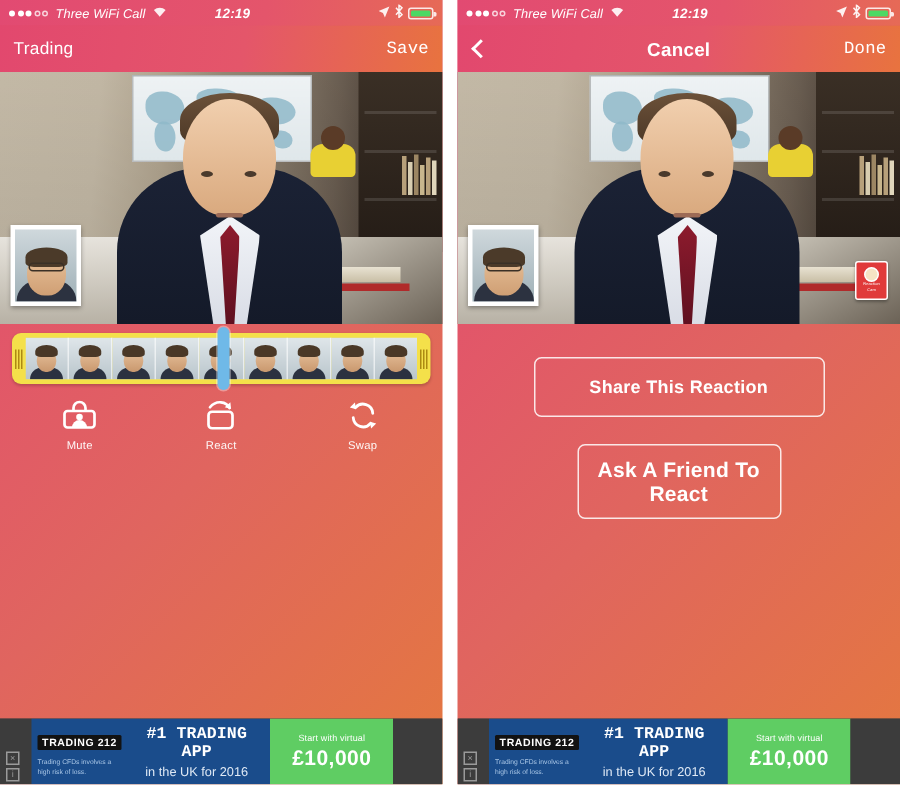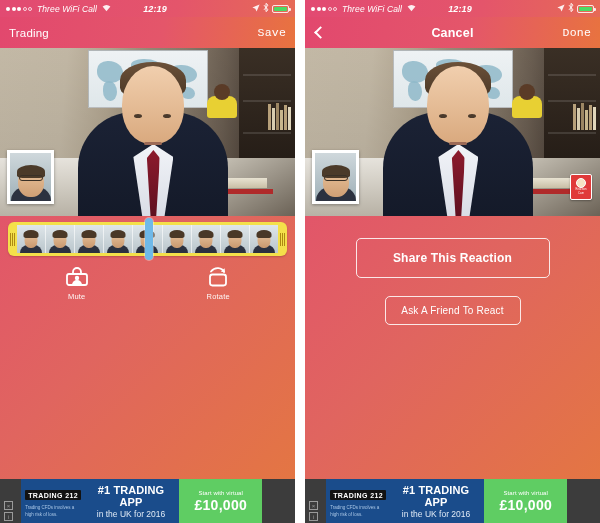--- a/index.html
+++ b/index.html
@@ -275,21 +275,21 @@
   .btn-outline {
     border: 1.4px solid rgba(255,255,255,.85);
     border-radius: 5px;
     color: #fff;
     text-align: center;
     cursor: pointer;
     background: transparent;
     font-family: inherit;
   }
   .btn-primary { width: 194px; padding: 12px 0; font-size: 12px; font-weight: bold; letter-spacing: .2px; }
-  .btn-secondary { width: 136px; padding: 8px 0; font-size: 10px; font-weight: normal; letter-spacing: .2px; }
+  .btn-secondary { width: 136px; padding: 8px 0; font-size: 14px; font-weight: bold; letter-spacing: .2px; }
 
   
   .ad {
     position: absolute; left: 0; right: 0; bottom: 0;
     height: 44px;
     background: #3c3c3c;
     display: flex;
     overflow: hidden;
   }
   .ad-ctrl { width: 22px; background: #3c3c3c; position: relative; }
@@ -305,21 +305,21 @@
     display: flex; align-items: center;
   }
   .ad-logo-col { width: 68px; padding: 3px 4px; }
   .ad-logo {
     background: #121212; color: #fff; font-size: 7px; font-weight: bold;
     padding: 1.5px 3px; letter-spacing: .4px; display: inline-block;
     border-radius: 1px;
   }
   .ad-disc { color: #a9c6e6; font-size: 4.5px; line-height: 1.45; margin-top: 3px; }
   .ad-mid { flex: 1 1 auto; text-align: center; padding-right: 4px; }
-  .ad-h { color: #fff; font-size: 11px; font-weight: bold; letter-spacing: .1px; }
+  .ad-h { color: #fff; font-size: 11px; font-weight: bold; letter-spacing: .1px; font-family: Liberation Mono, monospace; }
   .ad-s { color: #dfe9f5; font-size: 8.5px; margin-top: 1px; }
   .ad-green {
     width: 86px; background: #5fcd63; color: #fff;
     display: flex; flex-direction: column; align-items: center; justify-content: center;
     padding: 0 2px;
   }
   .ad-green .g-s { font-size: 6px; letter-spacing: .1px; }
   .ad-green .g-b { font-size: 14px; font-weight: bold; letter-spacing: .3px; margin-top: 1px; }
   .ad-tail { width: 34px; background: #3c3c3c; }
 </style>
@@ -497,21 +497,32 @@
         <span class="lbl">Mute</span>
       </div>
       <div class="tool">
         <span>
           <svg width="28" height="24" viewBox="0 0 28 24">
             <path d="M7 6.5c4-5 11-4 13 .5" fill="none" stroke="#fff" stroke-width="1.8" stroke-linecap="round"></path>
             <path d="M20.6 3.2 21 7.6l-4.2-1.1z" fill="#fff"></path>
             <rect x="6" y="9.5" width="16" height="11" rx="2.4" fill="none" stroke="#fff" stroke-width="1.8"></rect>
           </svg>
         </span>
-        <span class="lbl">Rotate</span>
+        <span class="lbl">React</span>
+      </div>
+      <div class="tool">
+        <span>
+          <svg width="28" height="24" viewBox="0 0 28 24">
+            <path d="M20.5 10.5A6.5 6.5 0 0 0 9 6.8" fill="none" stroke="#fff" stroke-width="1.9" stroke-linecap="round"></path>
+            <path d="M7.5 13.5A6.5 6.5 0 0 0 19 17.2" fill="none" stroke="#fff" stroke-width="1.9" stroke-linecap="round"></path>
+            <path d="M8.6 3.4 9.4 7.8 5.2 6.6z" fill="#fff"></path>
+            <path d="M19.4 20.6 18.6 16.2l4.2 1.2z" fill="#fff"></path>
+          </svg>
+        </span>
+        <span class="lbl">Swap</span>
       </div>
     </div>
 
     <div class="ad">
       <div class="ad-ctrl">
         <div class="x">×</div>
         <div class="i">i</div>
       </div>
       <div class="ad-blue">
         <div class="ad-logo-col">

